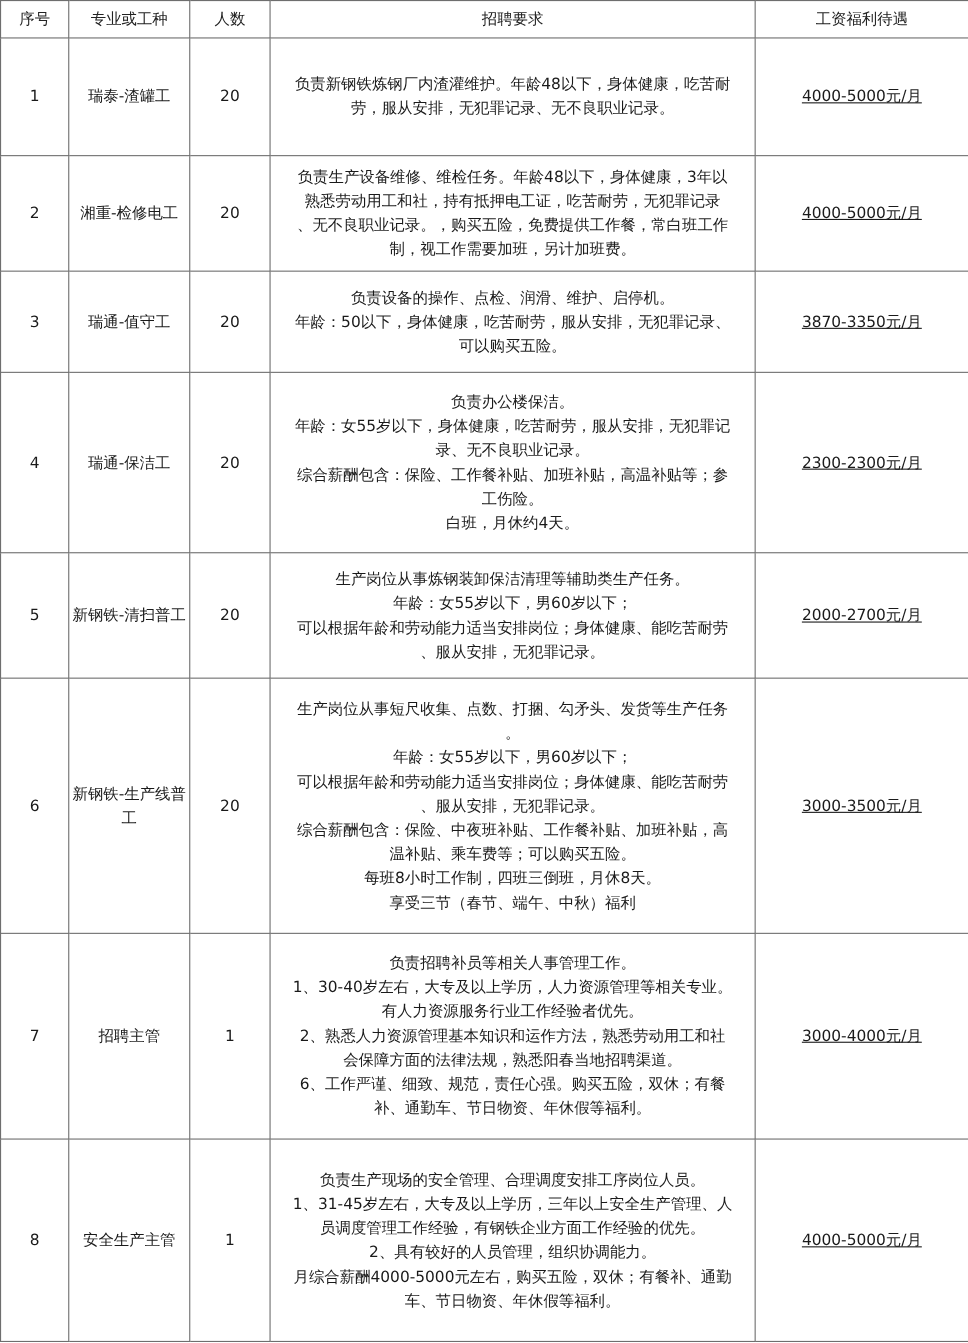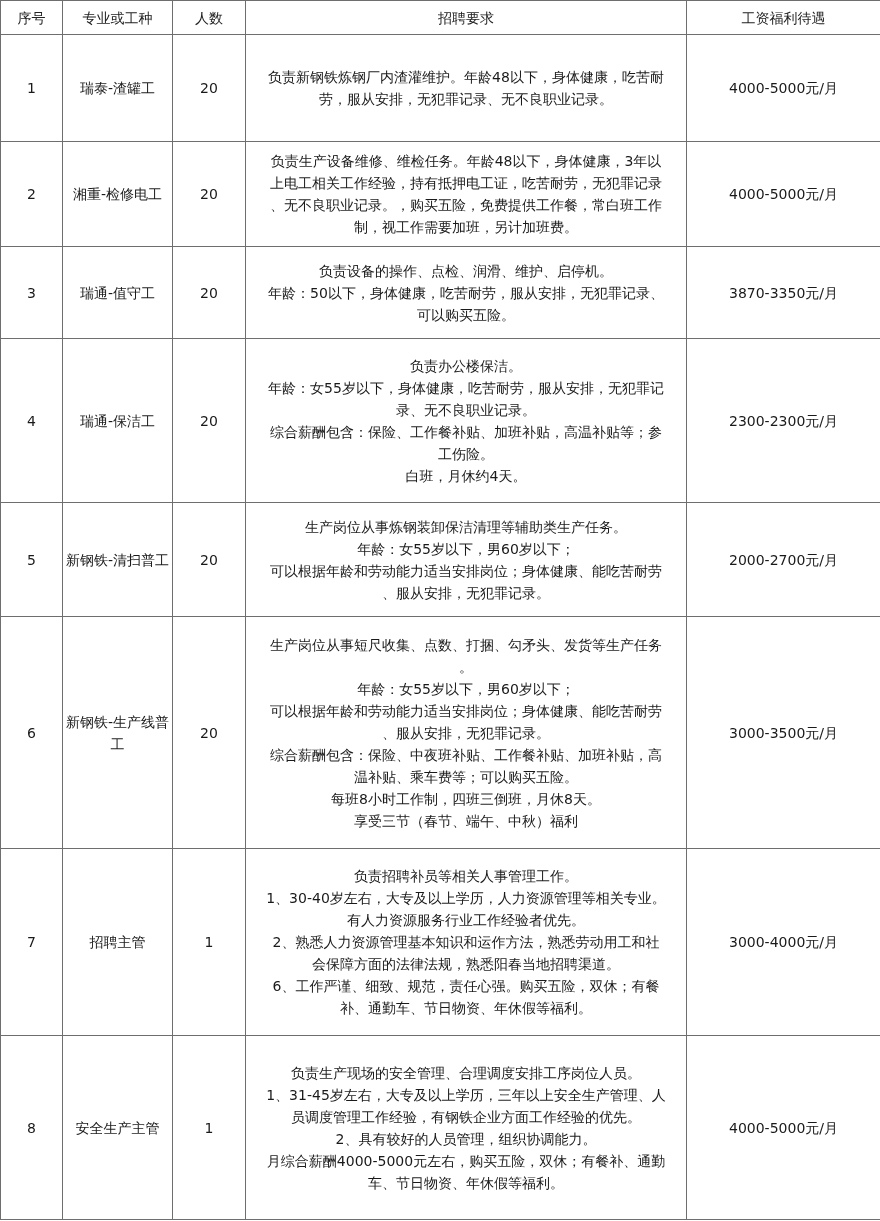--- a/index.html
+++ b/index.html
@@ -43,20 +43,21 @@
       font-size: 13.6px;
       line-height: 22.5px;
       margin-top: 26px;
     }
     td.c-req .line {
       display: block;
       white-space: nowrap;
     }
     td.c-pay {
       text-align: center;
+      text-decoration: underline;
     }
   </style>
 </head>
 <body>
 
 <table class="recruit">
   <colgroup>
     <col style="width:62px">
     <col style="width:110px">
     <col style="width:73px">
@@ -84,21 +85,21 @@
       </td>
       <td class="c-pay">4000-5000元/月</td>
     </tr>
 
     <tr style="height:105px">
       <td class="c-center">2</td>
       <td class="c-center">湘重-检修电工</td>
       <td class="c-center">20</td>
       <td class="c-req">
         <span class="line">负责生产设备维修、维检任务。年龄48以下，身体健康，3年以</span>
-        <span class="line">上电工相关工作经验，持有抵押电工证，吃苦耐劳，无犯罪记录</span>
+        <span class="line">熟悉劳动用工和社，持有抵押电工证，吃苦耐劳，无犯罪记录</span>
         <span class="line">、无不良职业记录。，购买五险，免费提供工作餐，常白班工作</span>
         <span class="line">制，视工作需要加班，另计加班费。</span>
       </td>
       <td class="c-pay">4000-5000元/月</td>
     </tr>
 
     <tr style="height:92px">
       <td class="c-center">3</td>
       <td class="c-center">瑞通-值守工</td>
       <td class="c-center">20</td>

